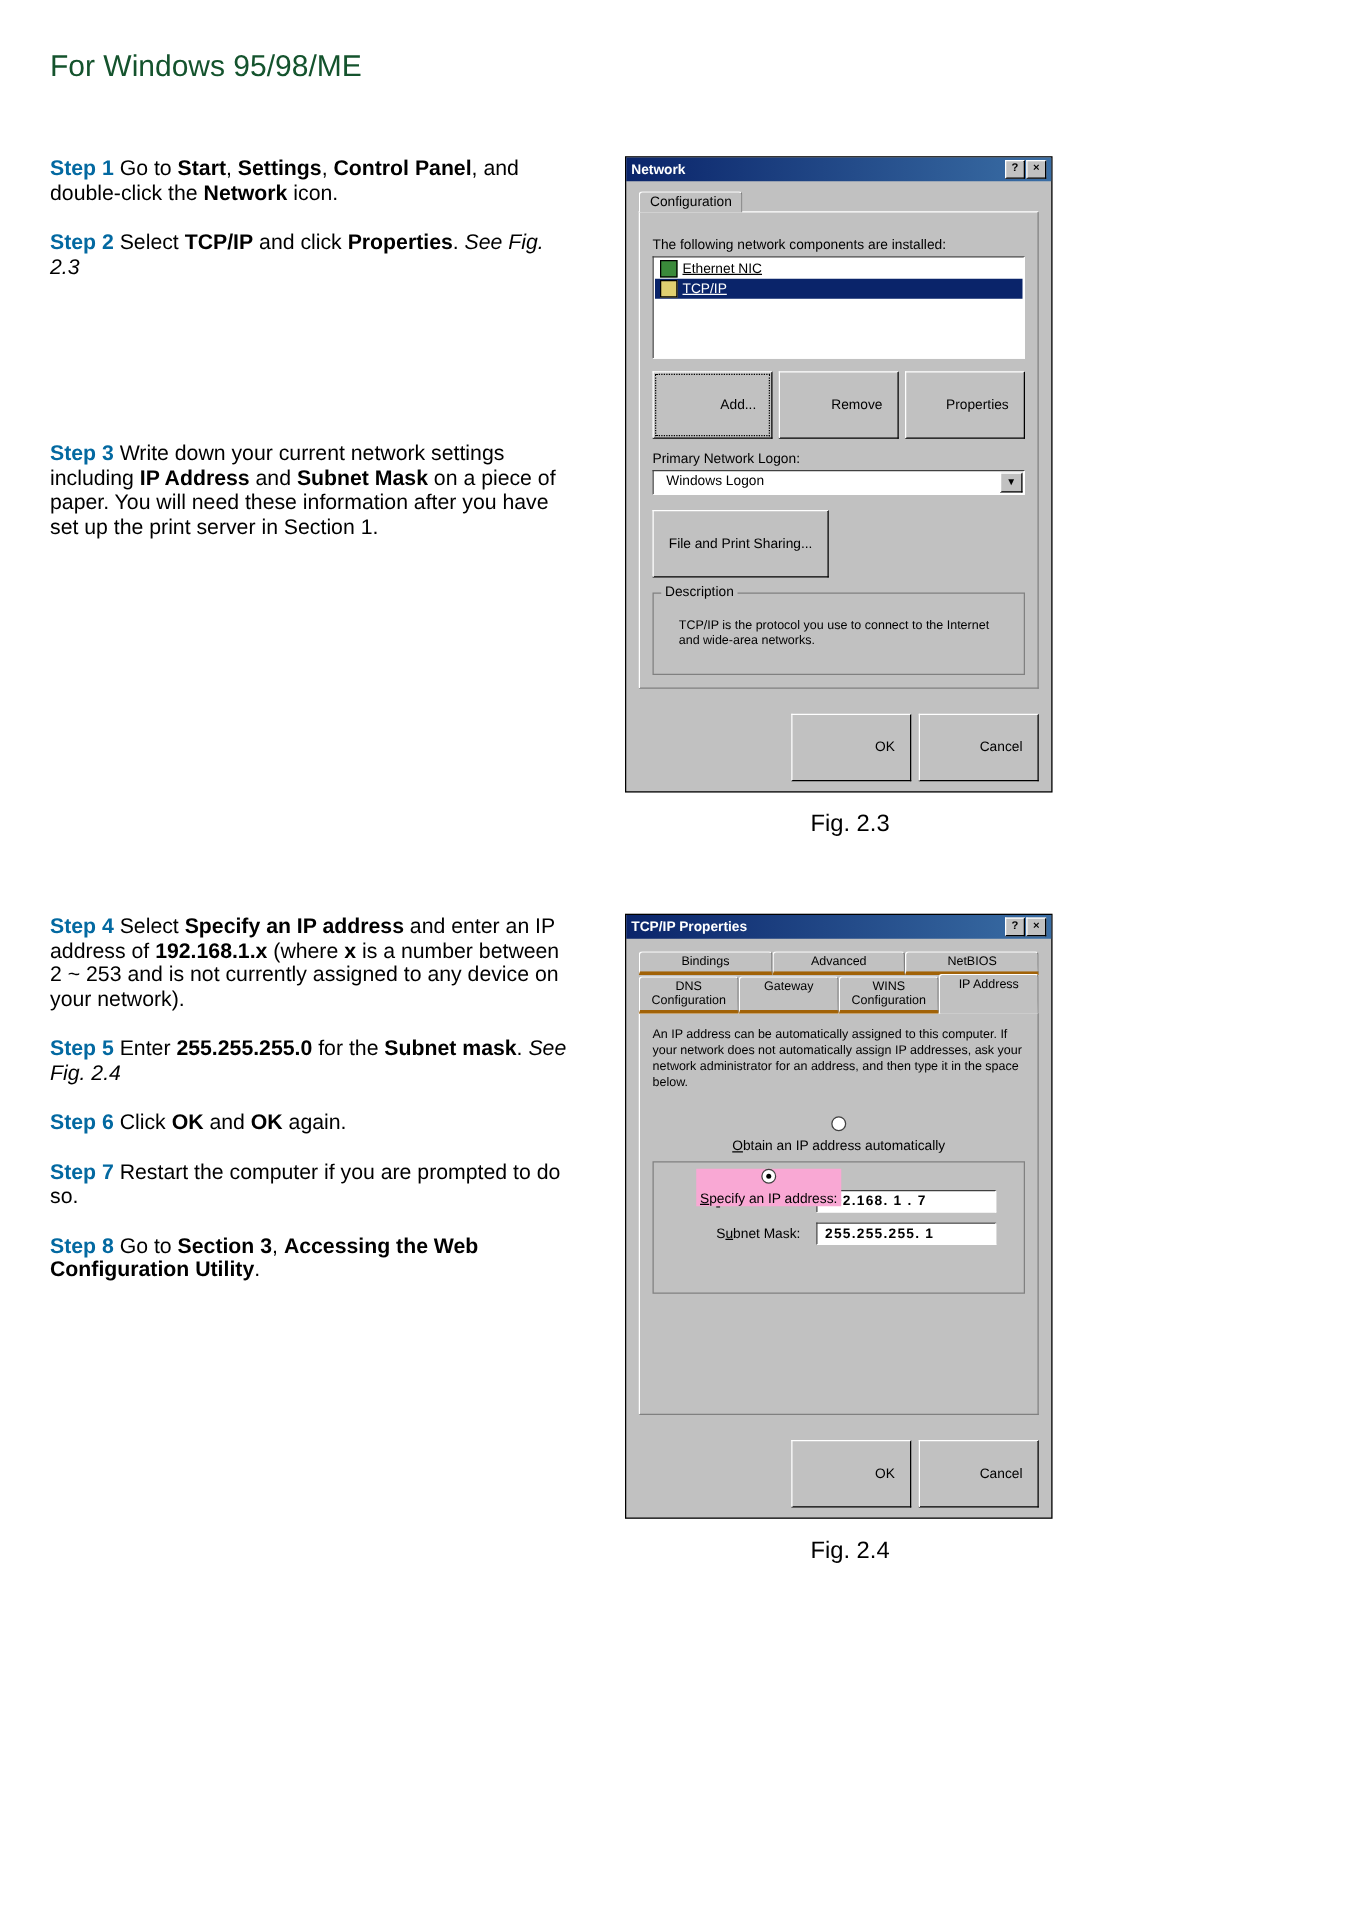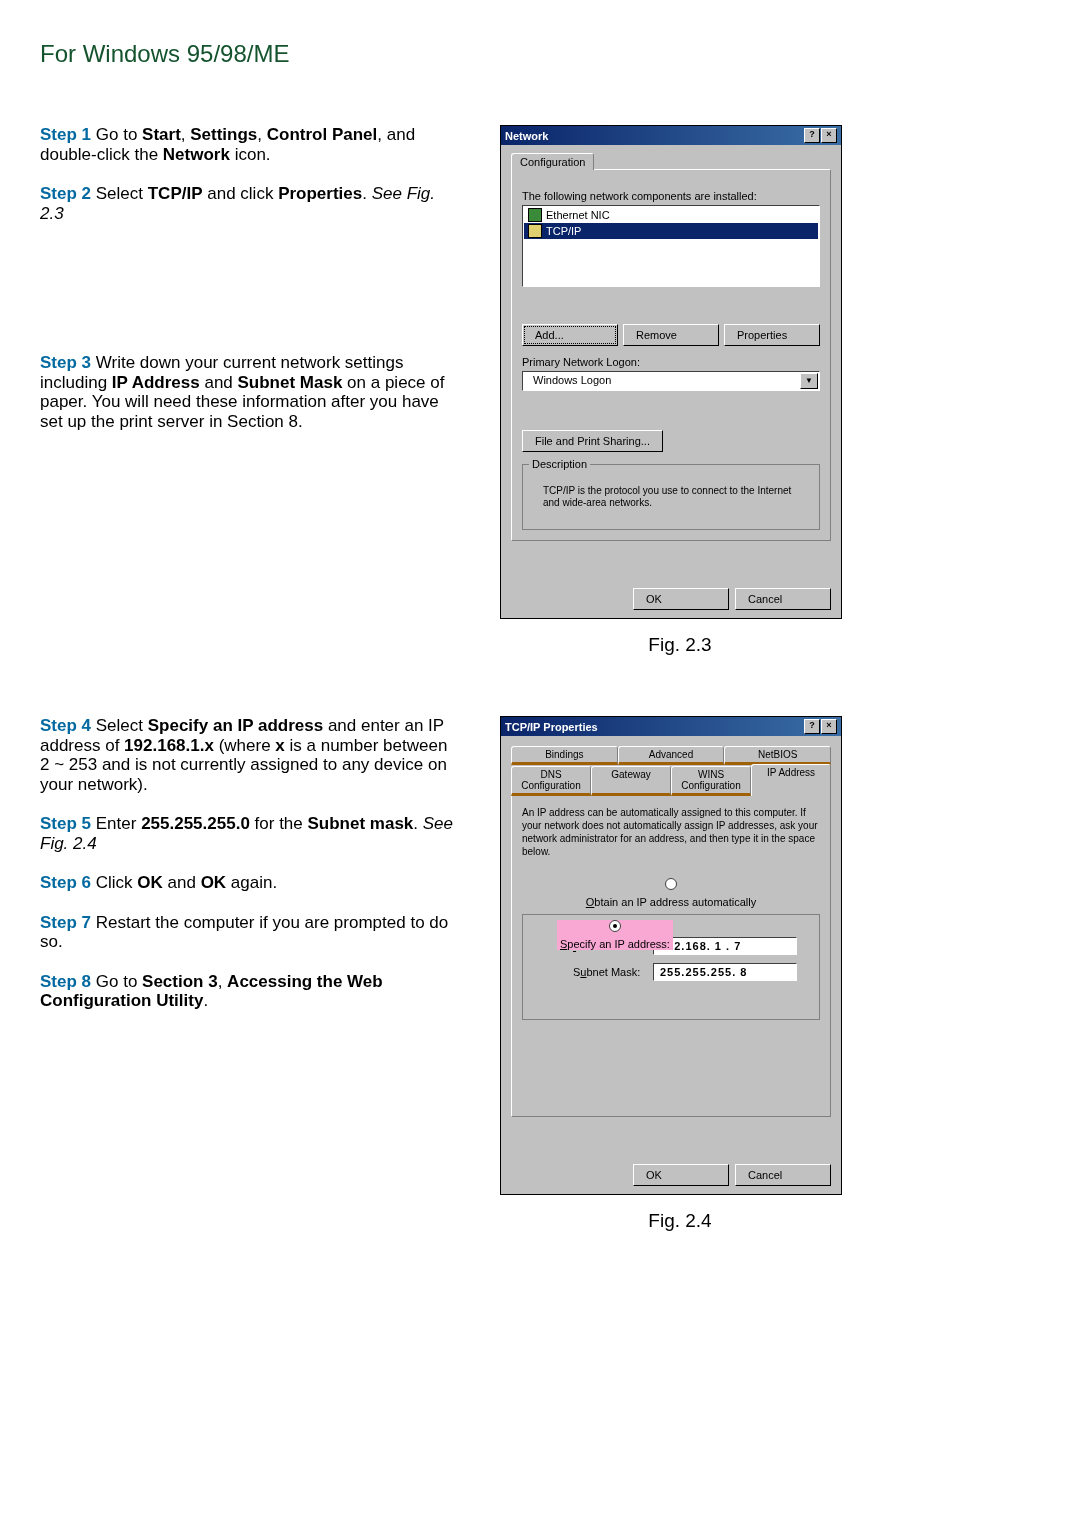--- a/index.html
+++ b/index.html
@@ -119,20 +119,21 @@
   }
   .list-box {
     height: 78px;
     overflow: hidden;
   }
   .list-item {
     padding: 1px 4px;
     display: flex;
     align-items: center;
     gap: 4px;
+    text-decoration: underline;
   }
   .list-item.selected {
     background: #0a246a;
     color: #fff;
   }
   .mini-icon {
     width: 14px;
     height: 14px;
     display: inline-block;
   }
@@ -142,25 +143,24 @@
     display: flex;
     justify-content: space-between;
     margin-top: 10px;
   }
   .win-btn {
     border-top: 1px solid #fff;
     border-left: 1px solid #fff;
     border-right: 1px solid #000;
     border-bottom: 1px solid #000;
     background: #c1c1c1;
-    padding: 4px 12px;
+    padding: 20px 12px;
     font-size: 11px;
     min-width: 70px;
-    text-align: left;
-    margin-top: 27px;
+    text-align: right;
   }
   .win-btn.dashed {
     outline: 1px dotted #000;
     outline-offset: -3px;
   }
   .label-text {
     margin: 10px 0 3px 0;
     font-size: 11px;
   }
   .dropdown {
@@ -264,21 +264,21 @@
       <span class="step-label">Step 1</span><span> Go to </span><span class="bold">Start</span><span>, </span><span class="bold">Settings</span><span>, </span><span class="bold">Control Panel</span><span>, and double-click the </span><span class="bold">Network</span><span> icon.</span>
     </div>
 
     <div class="step-block">
       <span class="step-label">Step 2</span><span> Select </span><span class="bold">TCP/IP</span><span> and click </span><span class="bold">Properties</span><span>. </span><span class="italic">See Fig. 2.3</span>
     </div>
 
     <div style="height:110px"></div>
 
     <div class="step-block">
-      <span class="step-label">Step 3</span><span> Write down your current network settings including </span><span class="bold">IP Address</span><span> and </span><span class="bold">Subnet Mask</span><span> on a piece of paper. You will need these information after you have set up the print server in Section 8.</span>
+      <span class="step-label">Step 3</span><span> Write down your current network settings including </span><span class="bold">IP Address</span><span> and </span><span class="bold">Subnet Mask</span><span> on a piece of paper. You will need these information after you have set up the print server in Section 1.</span>
     </div>
   </div>
 
   <div class="right-col">
 
     <div class="win-dialog">
       <div class="title-bar">
         <span>Network</span>
         <div class="buttons">
           <div class="title-btn">?</div>
@@ -390,21 +390,21 @@
                 </span>
               <span><span class="underline">S</span><span>pecify an IP address:</span></span>
             </div>
             <div style="height:10px"></div>
             <div class="ip-row">
               <span class="ip-label"><span class="underline">I</span><span>P Address:</span></span>
               <span class="ip-input">192.168. 1 . 7</span>
             </div>
             <div class="ip-row">
               <span class="ip-label"><span>S</span><span class="underline">u</span><span>bnet Mask:</span></span>
-              <span class="ip-input">255.255.255. 8</span>
+              <span class="ip-input">255.255.255. 1</span>
             </div>
             <div style="height:10px"></div>
           </div>
         </div>
       </div>
       <div class="bottom-btns">
         <div class="win-btn">OK</div>
         <div class="win-btn">Cancel</div>
       </div>
     </div>

